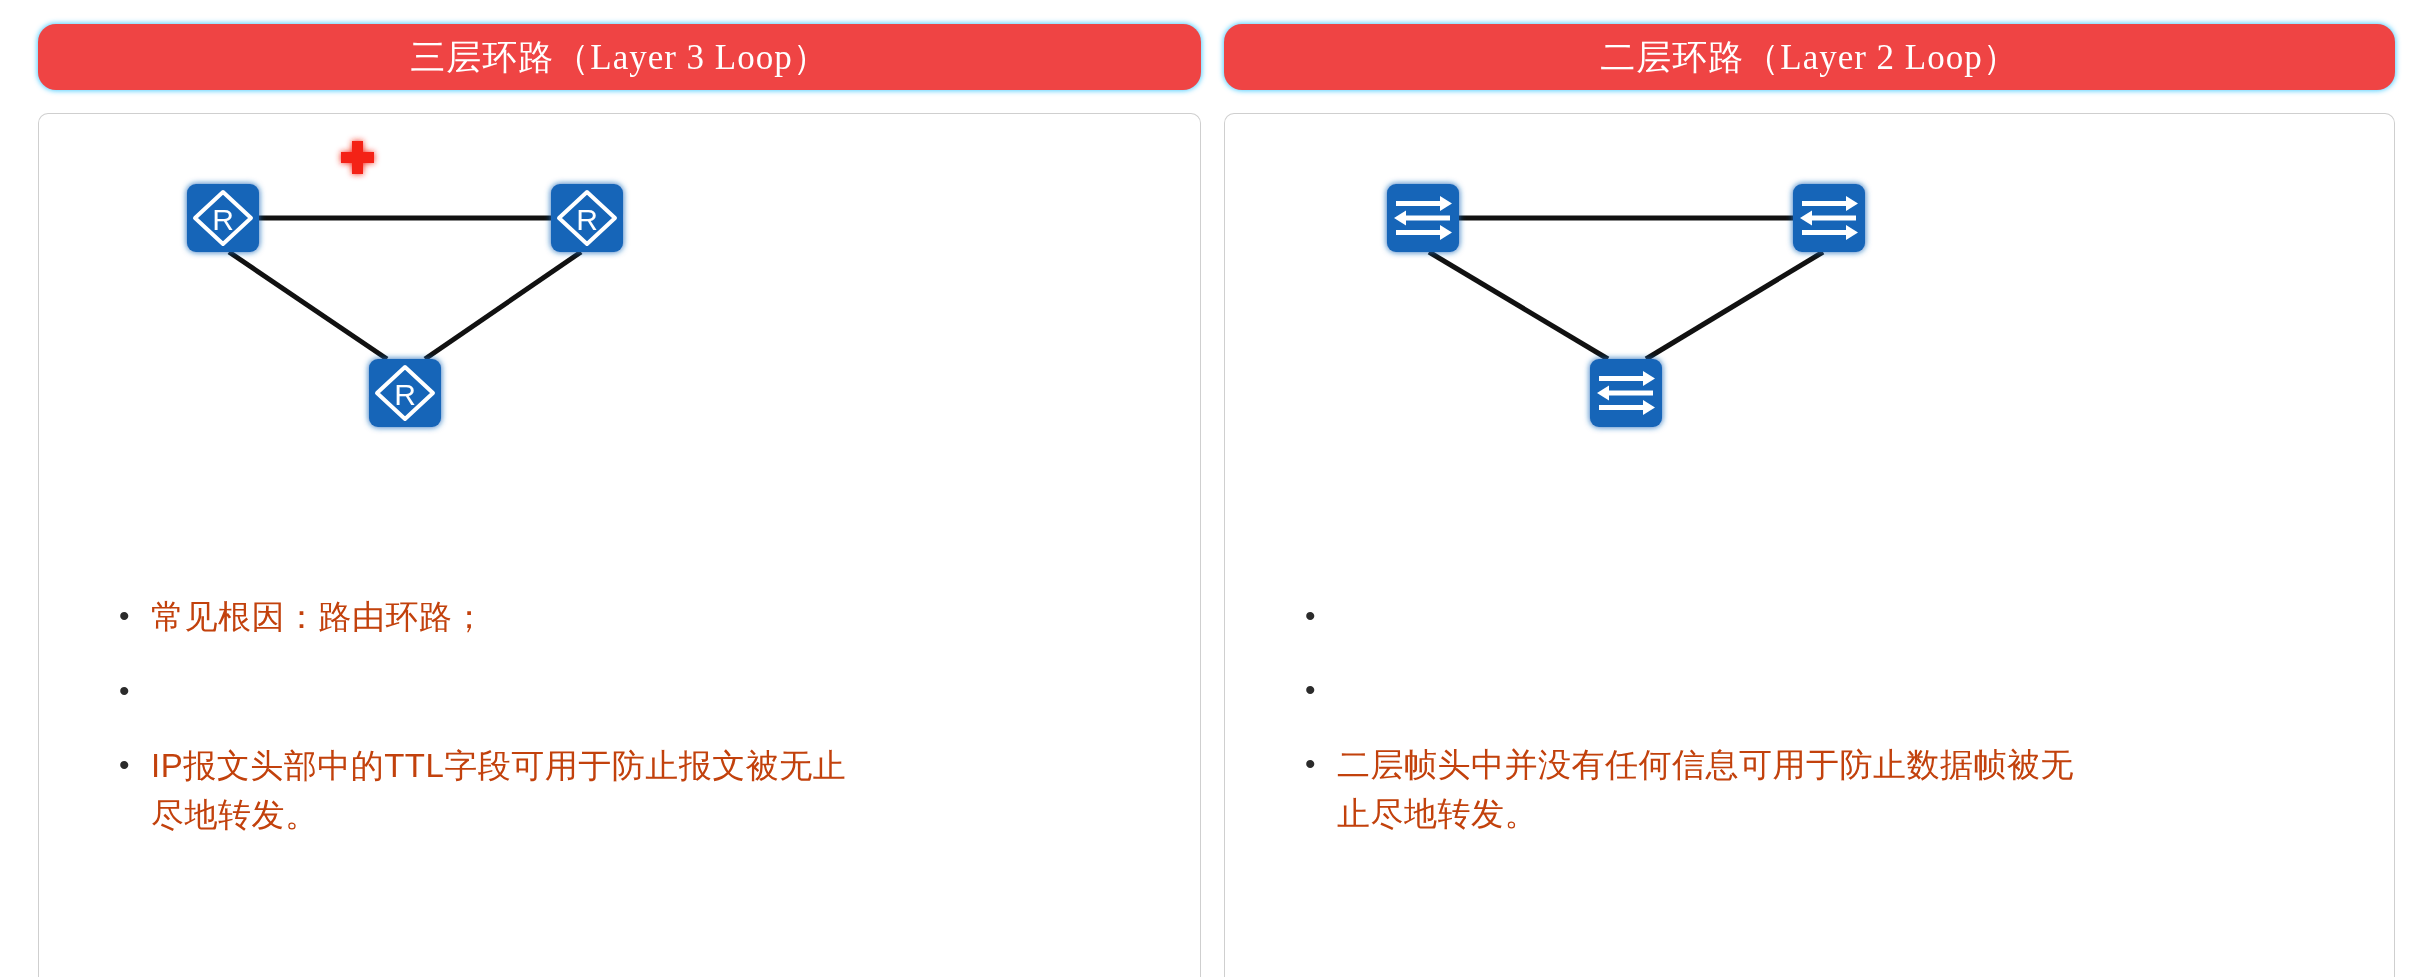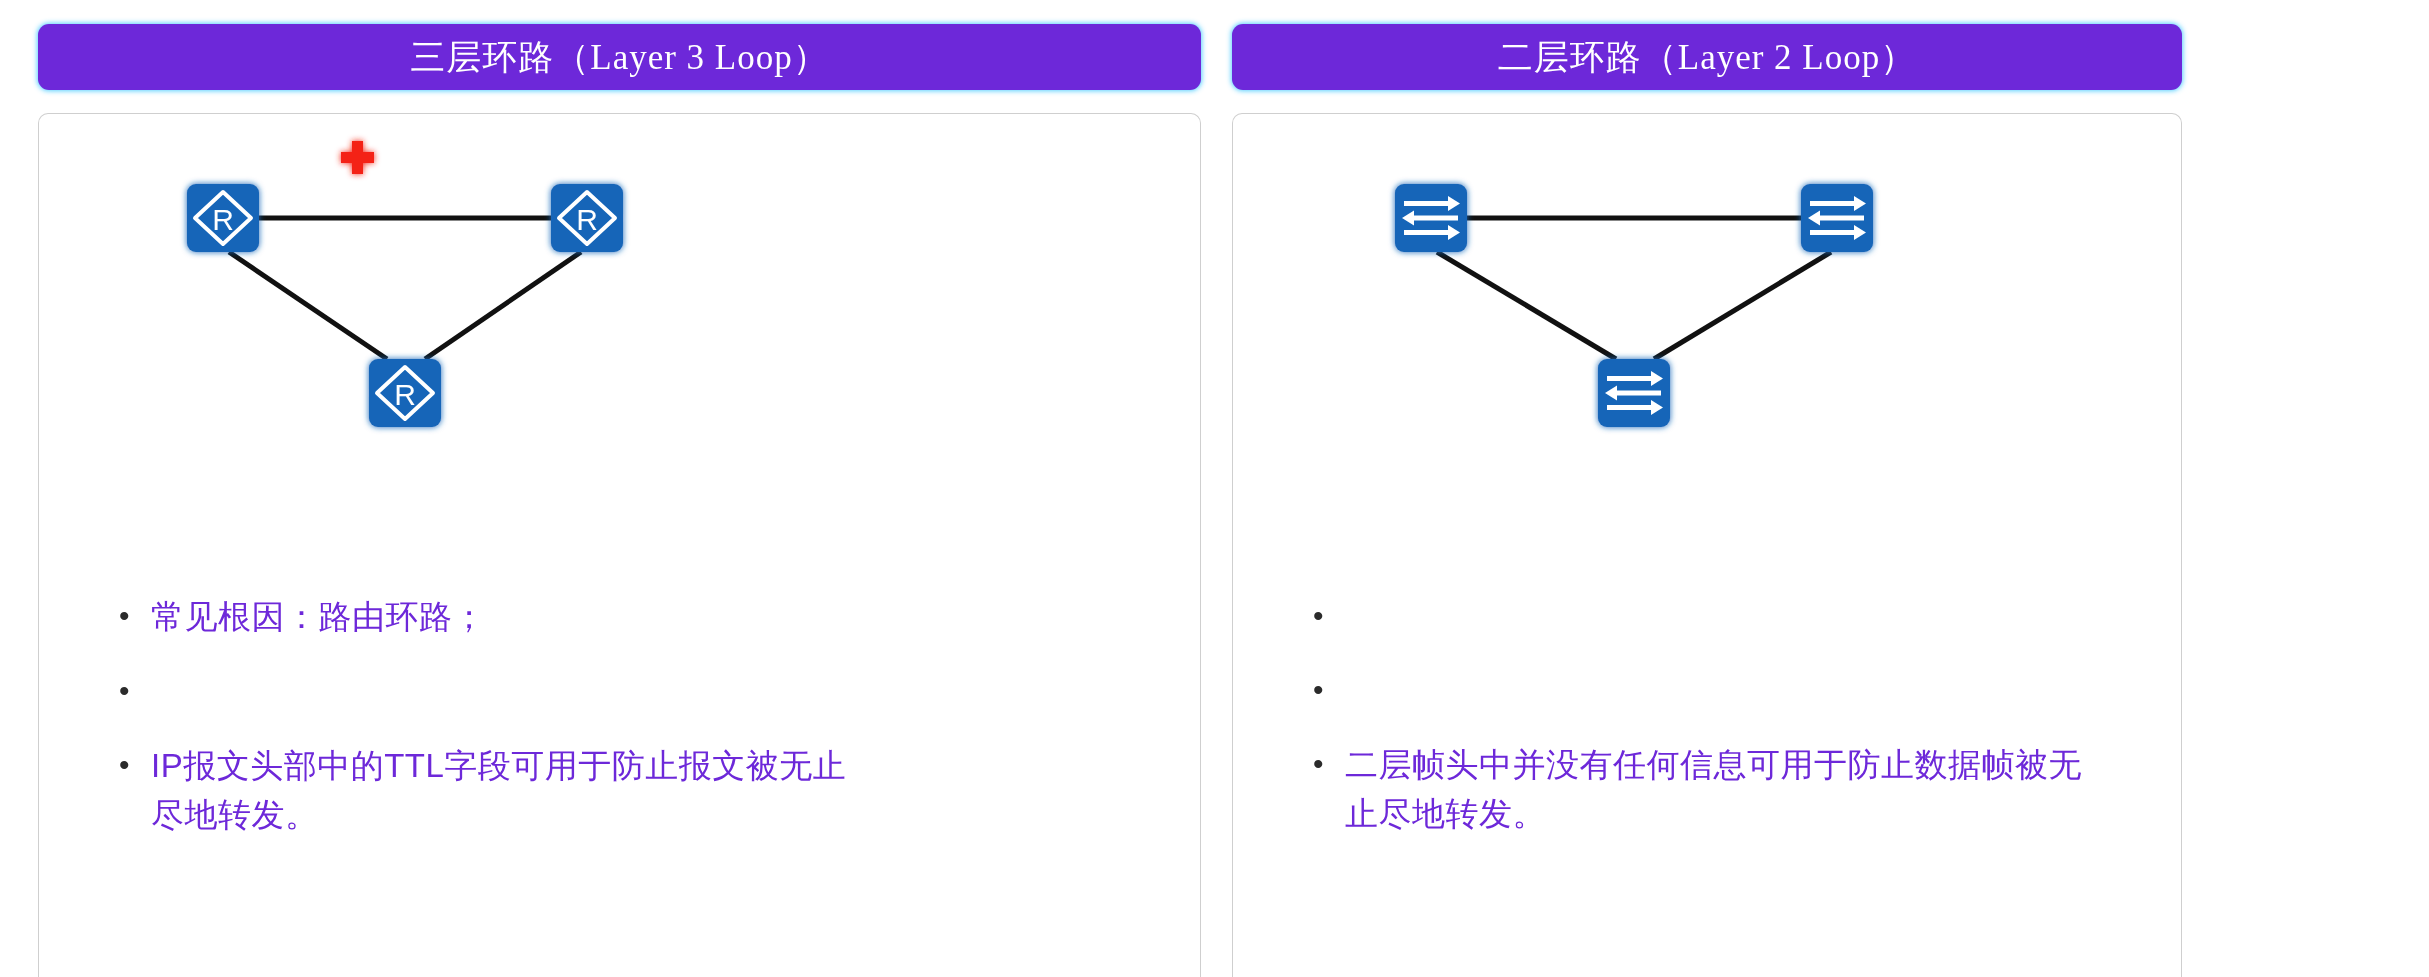--- a/index.html
+++ b/index.html
@@ -22,31 +22,31 @@
     height: 977px;
   }
 
   
   .column {
     position: absolute;
     top: 0;
     height: 977px;
   }
   .column.left  { left: 38px;   width: 1163px; }
-  .column.right { left: 1224px; width: 950px; margin-left: 8px; }
+  .column.right { left: 1224px; width: 1171px; }
 
   
   .panel-header {
     position: absolute;
     top: 24px;
     left: 0;
     width: 100%;
     height: 66px;
-    background: #6d28d9;
-    border-radius: 11px;
+    background: #ef4444;
+    border-radius: 18px;
     box-shadow: 0 0 5px 1px rgba(60, 200, 255, .85);
     display: flex;
     align-items: center;
     justify-content: center;
     box-sizing: border-box;
   }
   .panel-header-title {
     color: #ffffff;
     font-size: 35px;
     letter-spacing: 1px;
@@ -95,21 +95,21 @@
     width: 40px;
     color: #2b2b2b;
     font-size: 30px;
     line-height: 48px;
     text-align: left;
     padding-left: 8px;
     box-sizing: border-box;
   }
   .bullet-text {
     flex: 1 1 auto;
-    color: #6d28d9;
+    color: #c2410c;
     font-size: 33px;
     line-height: 49px;
     letter-spacing: .5px;
     font-family: "Liberation Sans", "DejaVu Sans", sans-serif;
   }
   .col-left  .bullet-text { max-width: 700px; }
   .col-right .bullet-text { max-width: 740px; }
 </style>
 </head>
 <body>

